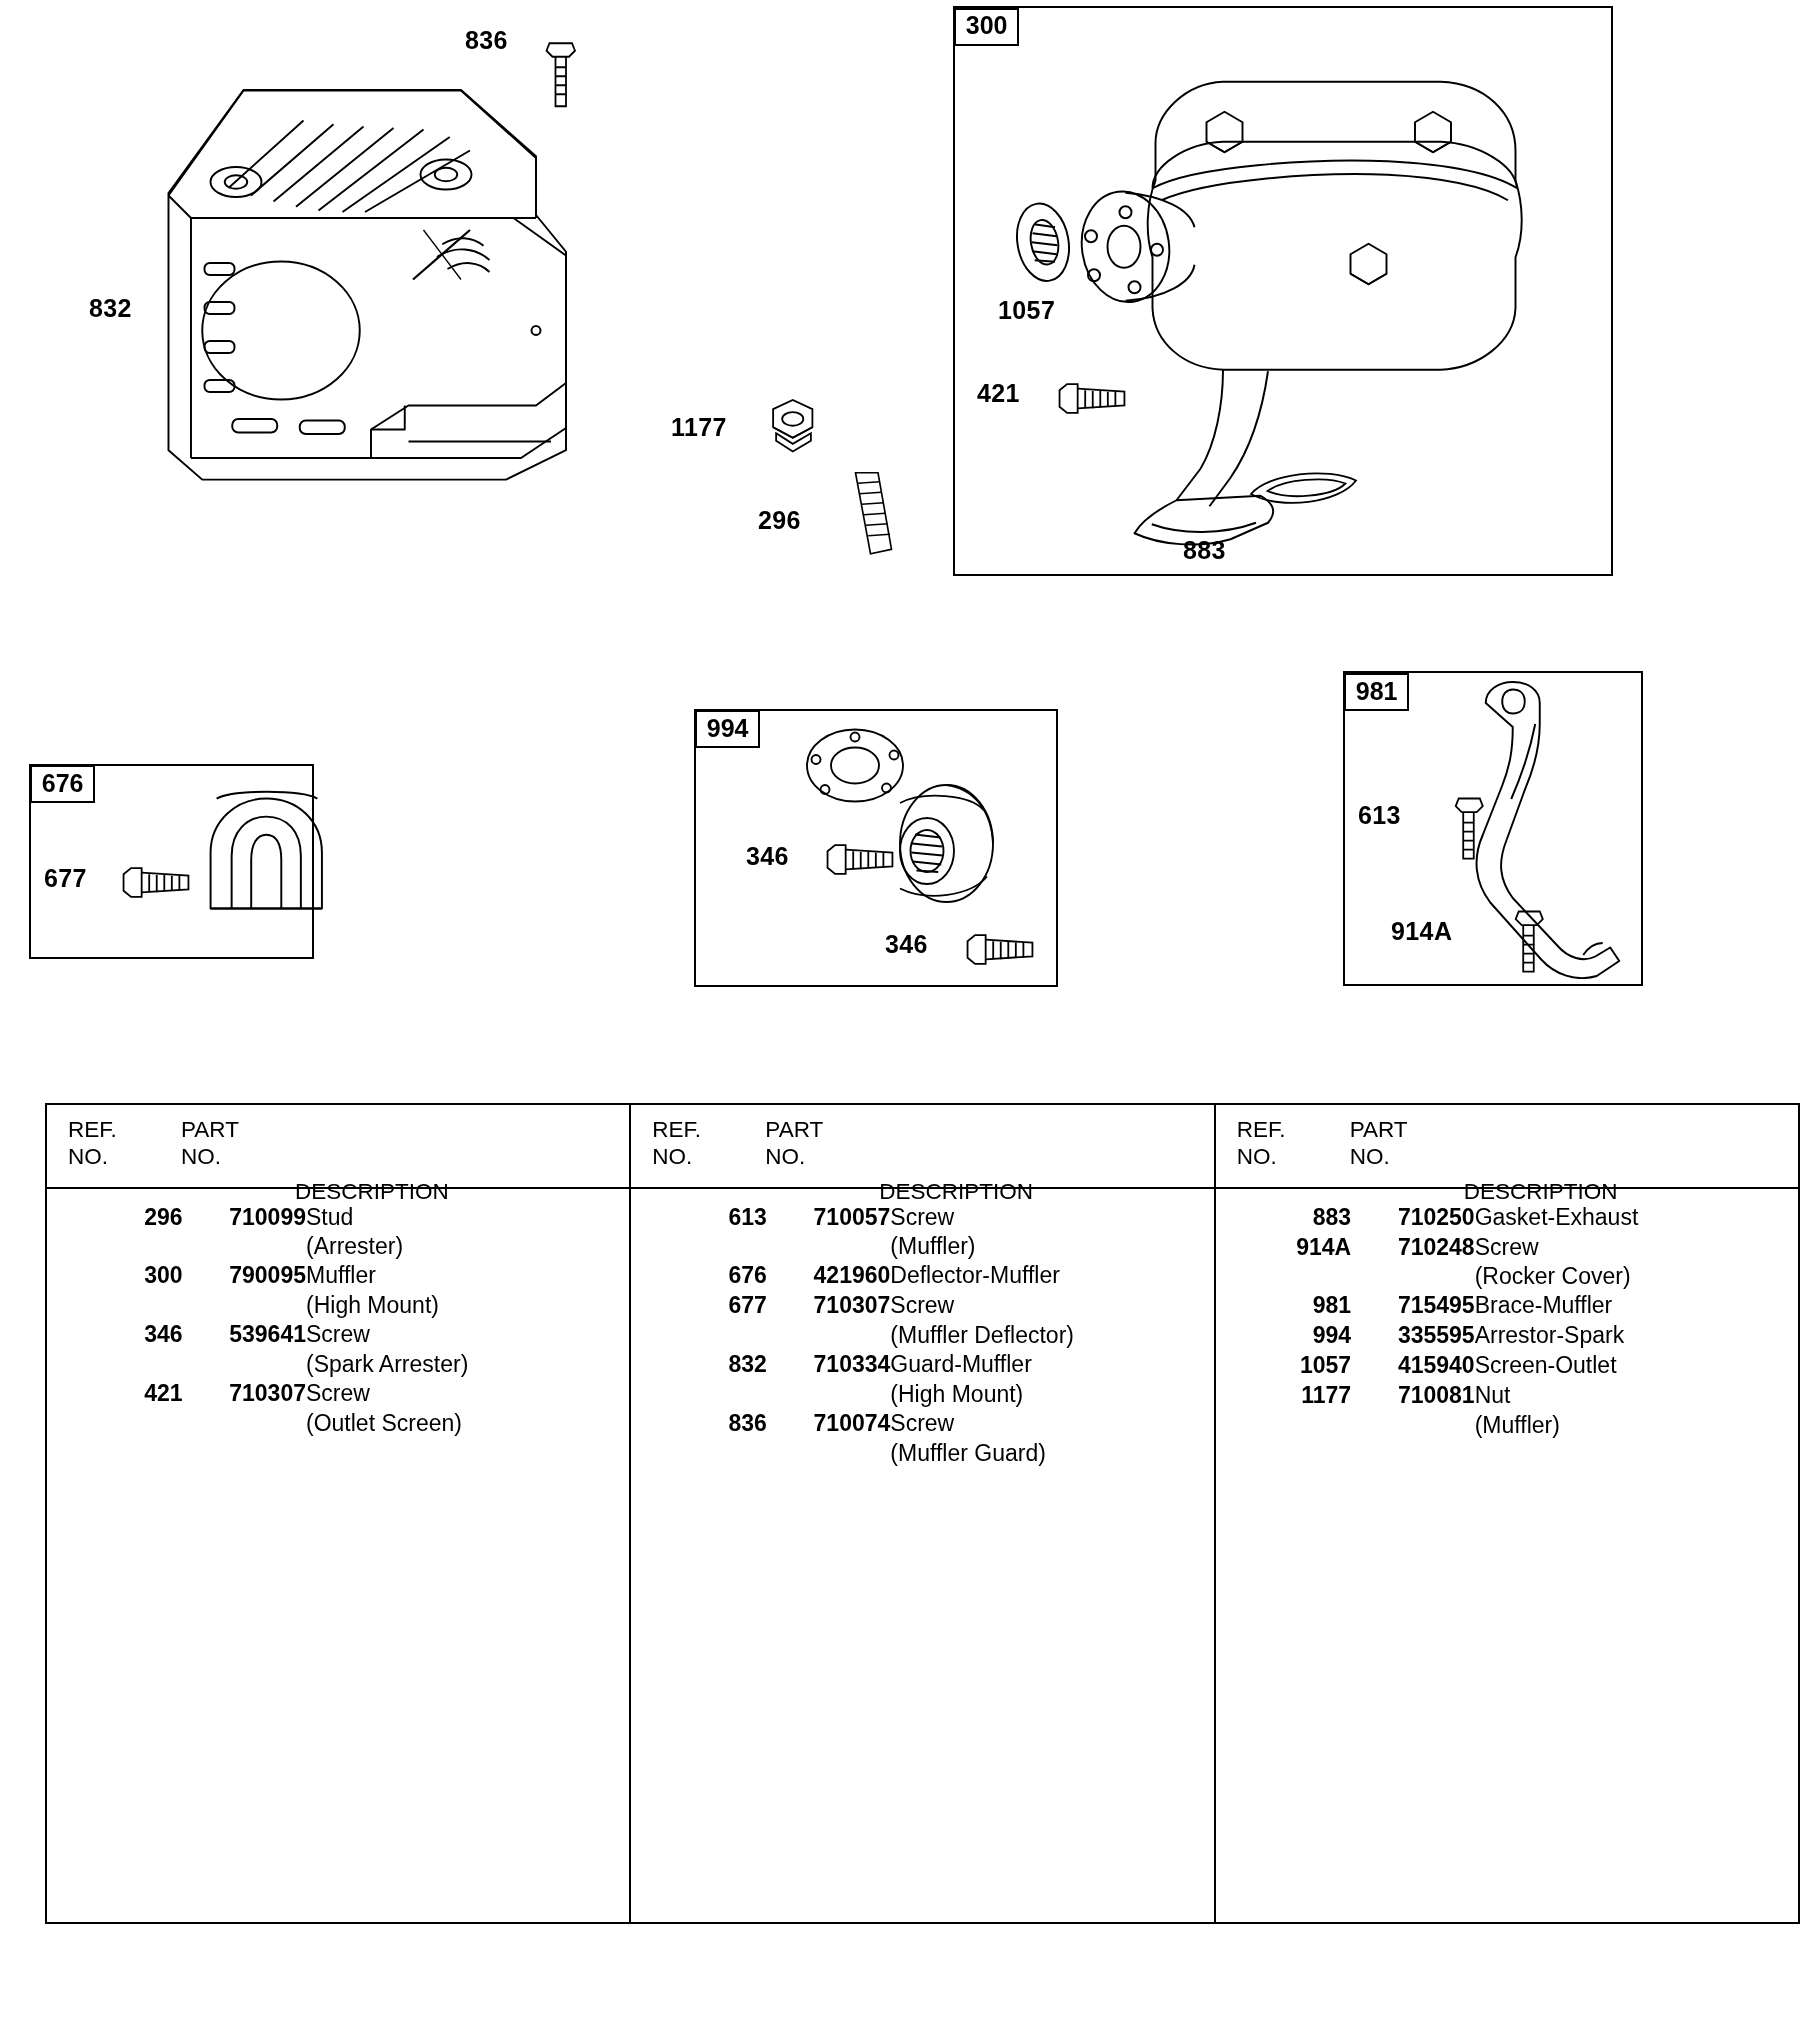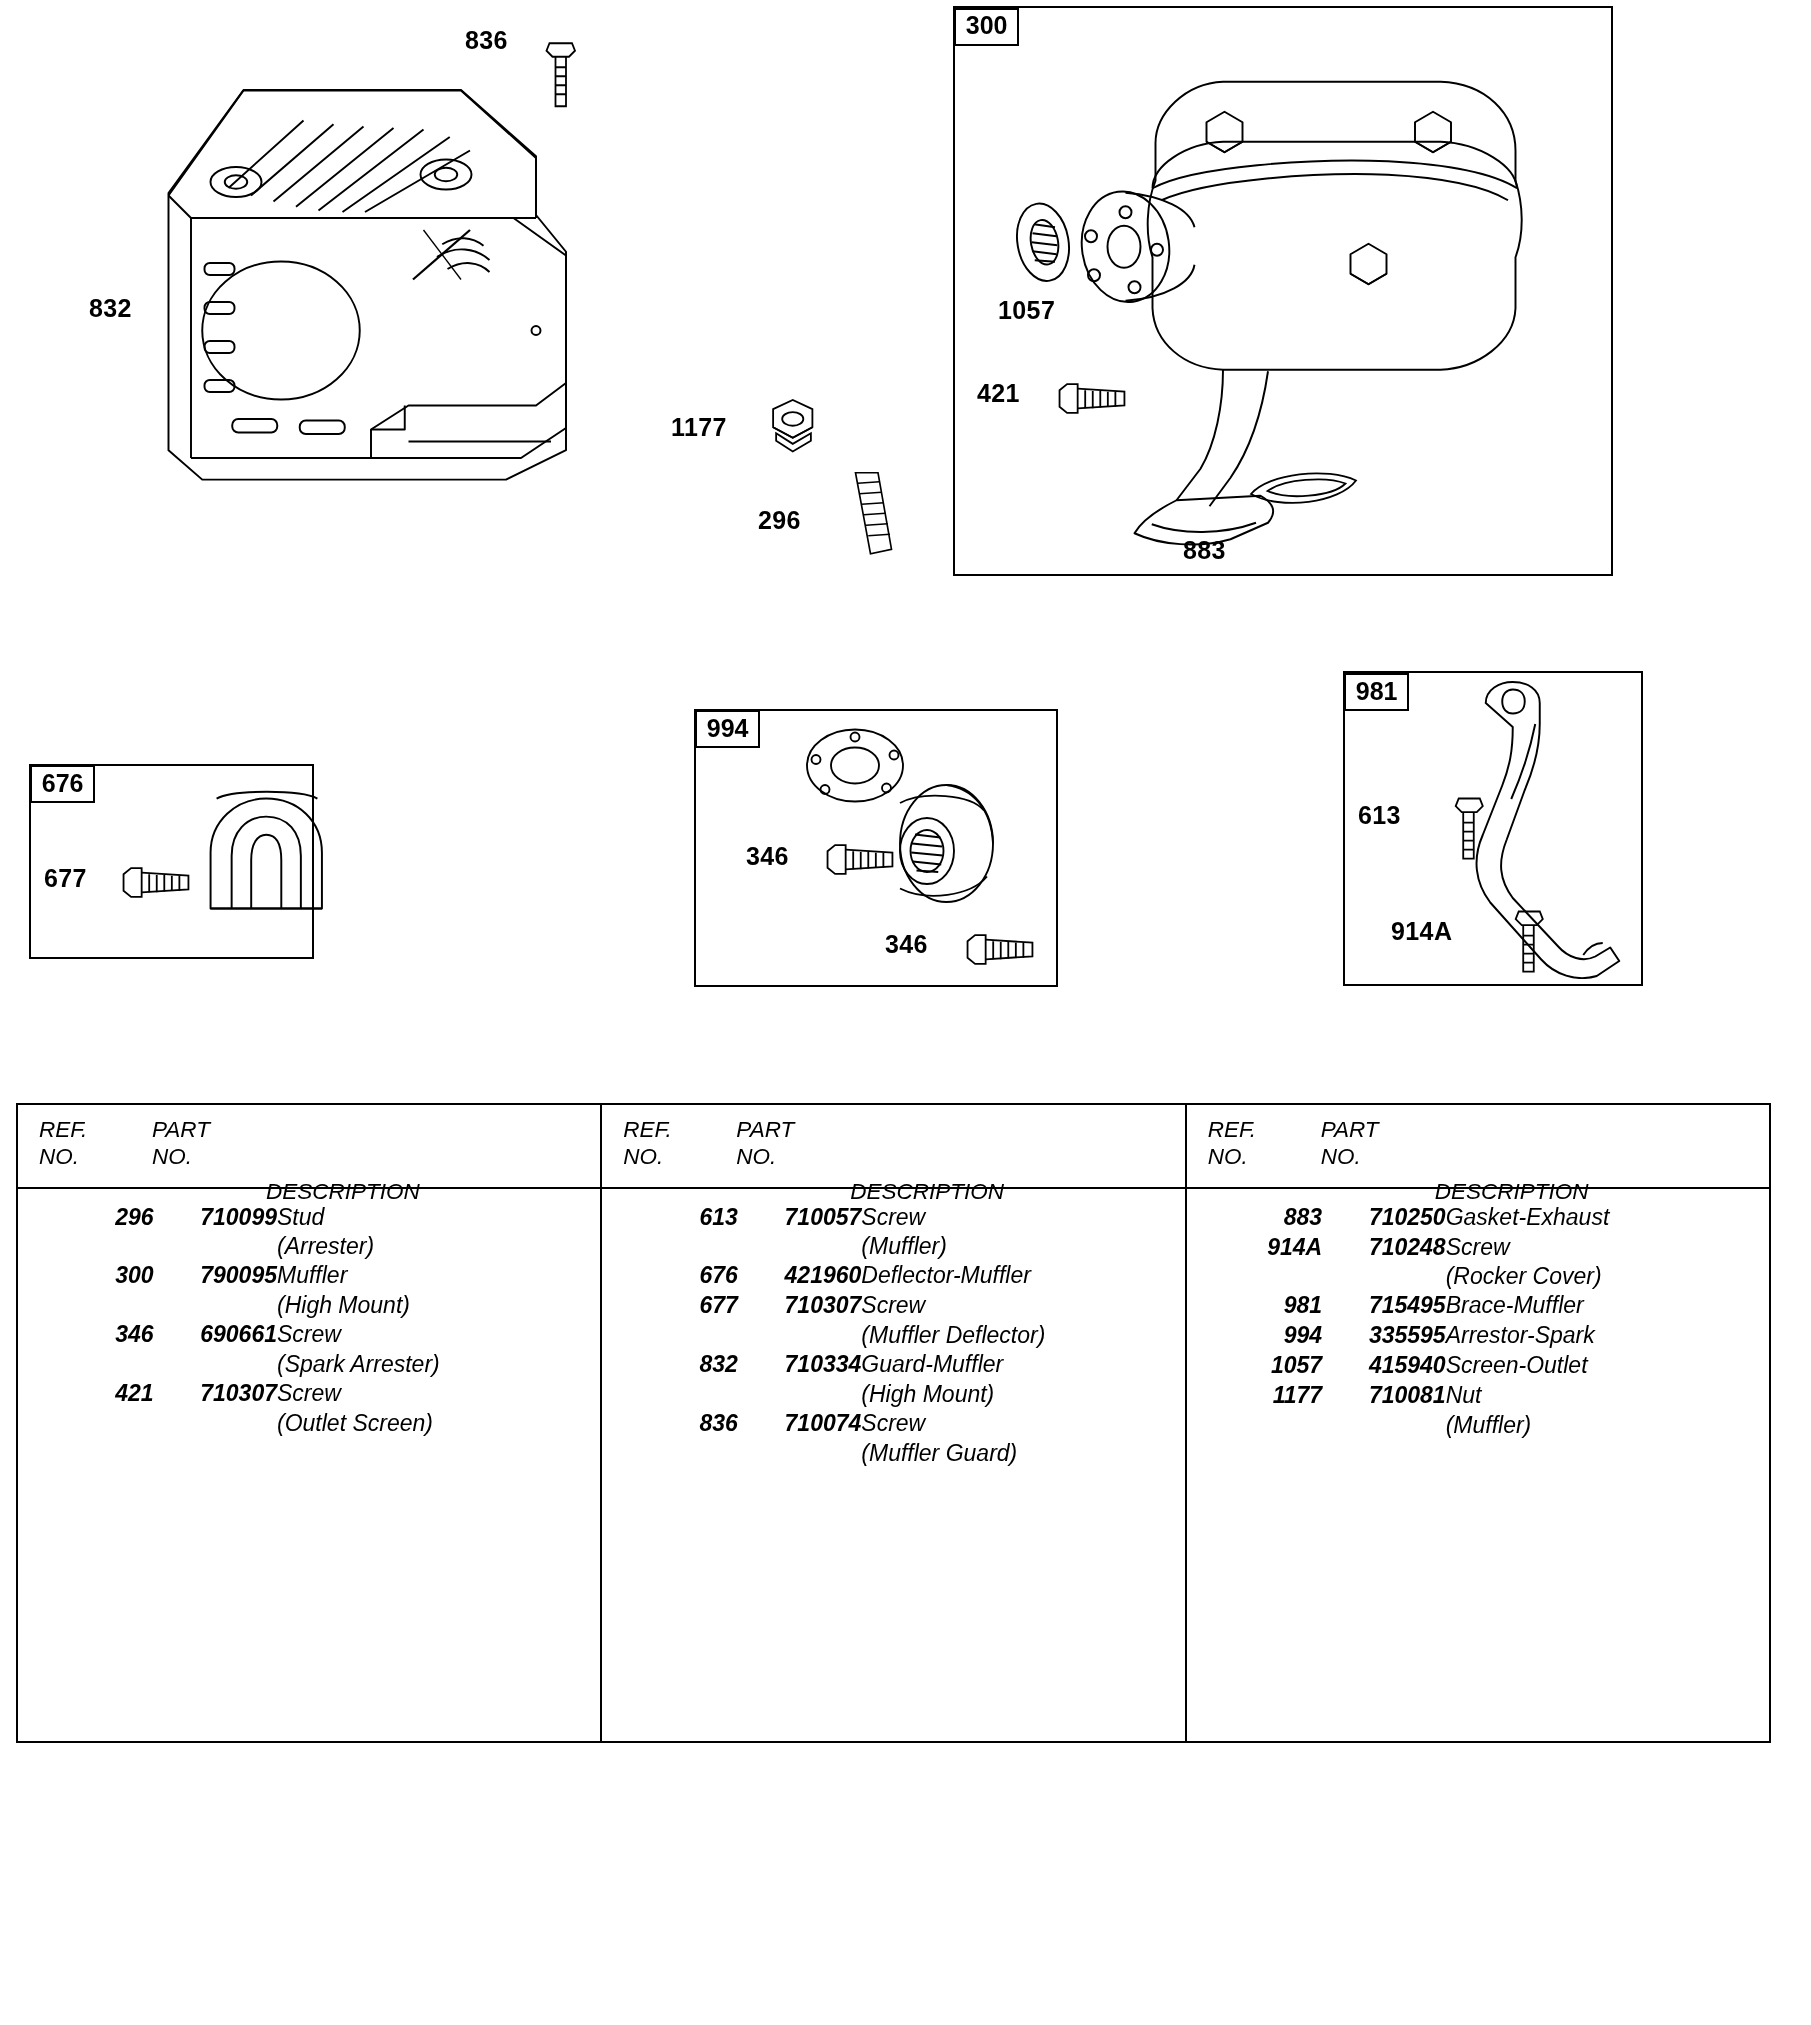--- a/index.html
+++ b/index.html
@@ -45,27 +45,26 @@
     padding: 3.8px 9.8px 5.3px 9.8px;
     box-sizing: border-box;
     line-height: 1;
   }
 
   svg { display:block; }
 
   
   .table-wrap {
     position: absolute;
-    left: 16px;
+    left: 45px;
     top: 1103px;
     width: 1755px;
-    height: 640px;
+    height: 821px;
     border: 2.3px solid #000;
     box-sizing: border-box;
-    font-style: italic;
   }
   .table-cols {
     display: flex;
     height: 100%;
   }
   .tcol {
     flex: 1 1 0;
     position: relative;
     box-sizing: border-box;
   }
@@ -370,21 +369,21 @@
 (Arrester)</div>
         </div>
         <div class="trow">
           <div class="c-ref">300</div>
           <div class="c-part">790095</div>
           <div class="c-desc">Muffler
 (High Mount)</div>
         </div>
         <div class="trow">
           <div class="c-ref">346</div>
-          <div class="c-part">690661</div>
+          <div class="c-part">539641</div>
           <div class="c-desc">Screw
 (Spark Arrester)</div>
         </div>
         <div class="trow">
           <div class="c-ref">421</div>
           <div class="c-part">710307</div>
           <div class="c-desc">Screw
 (Outlet Screen)</div>
         </div>
       </div>

